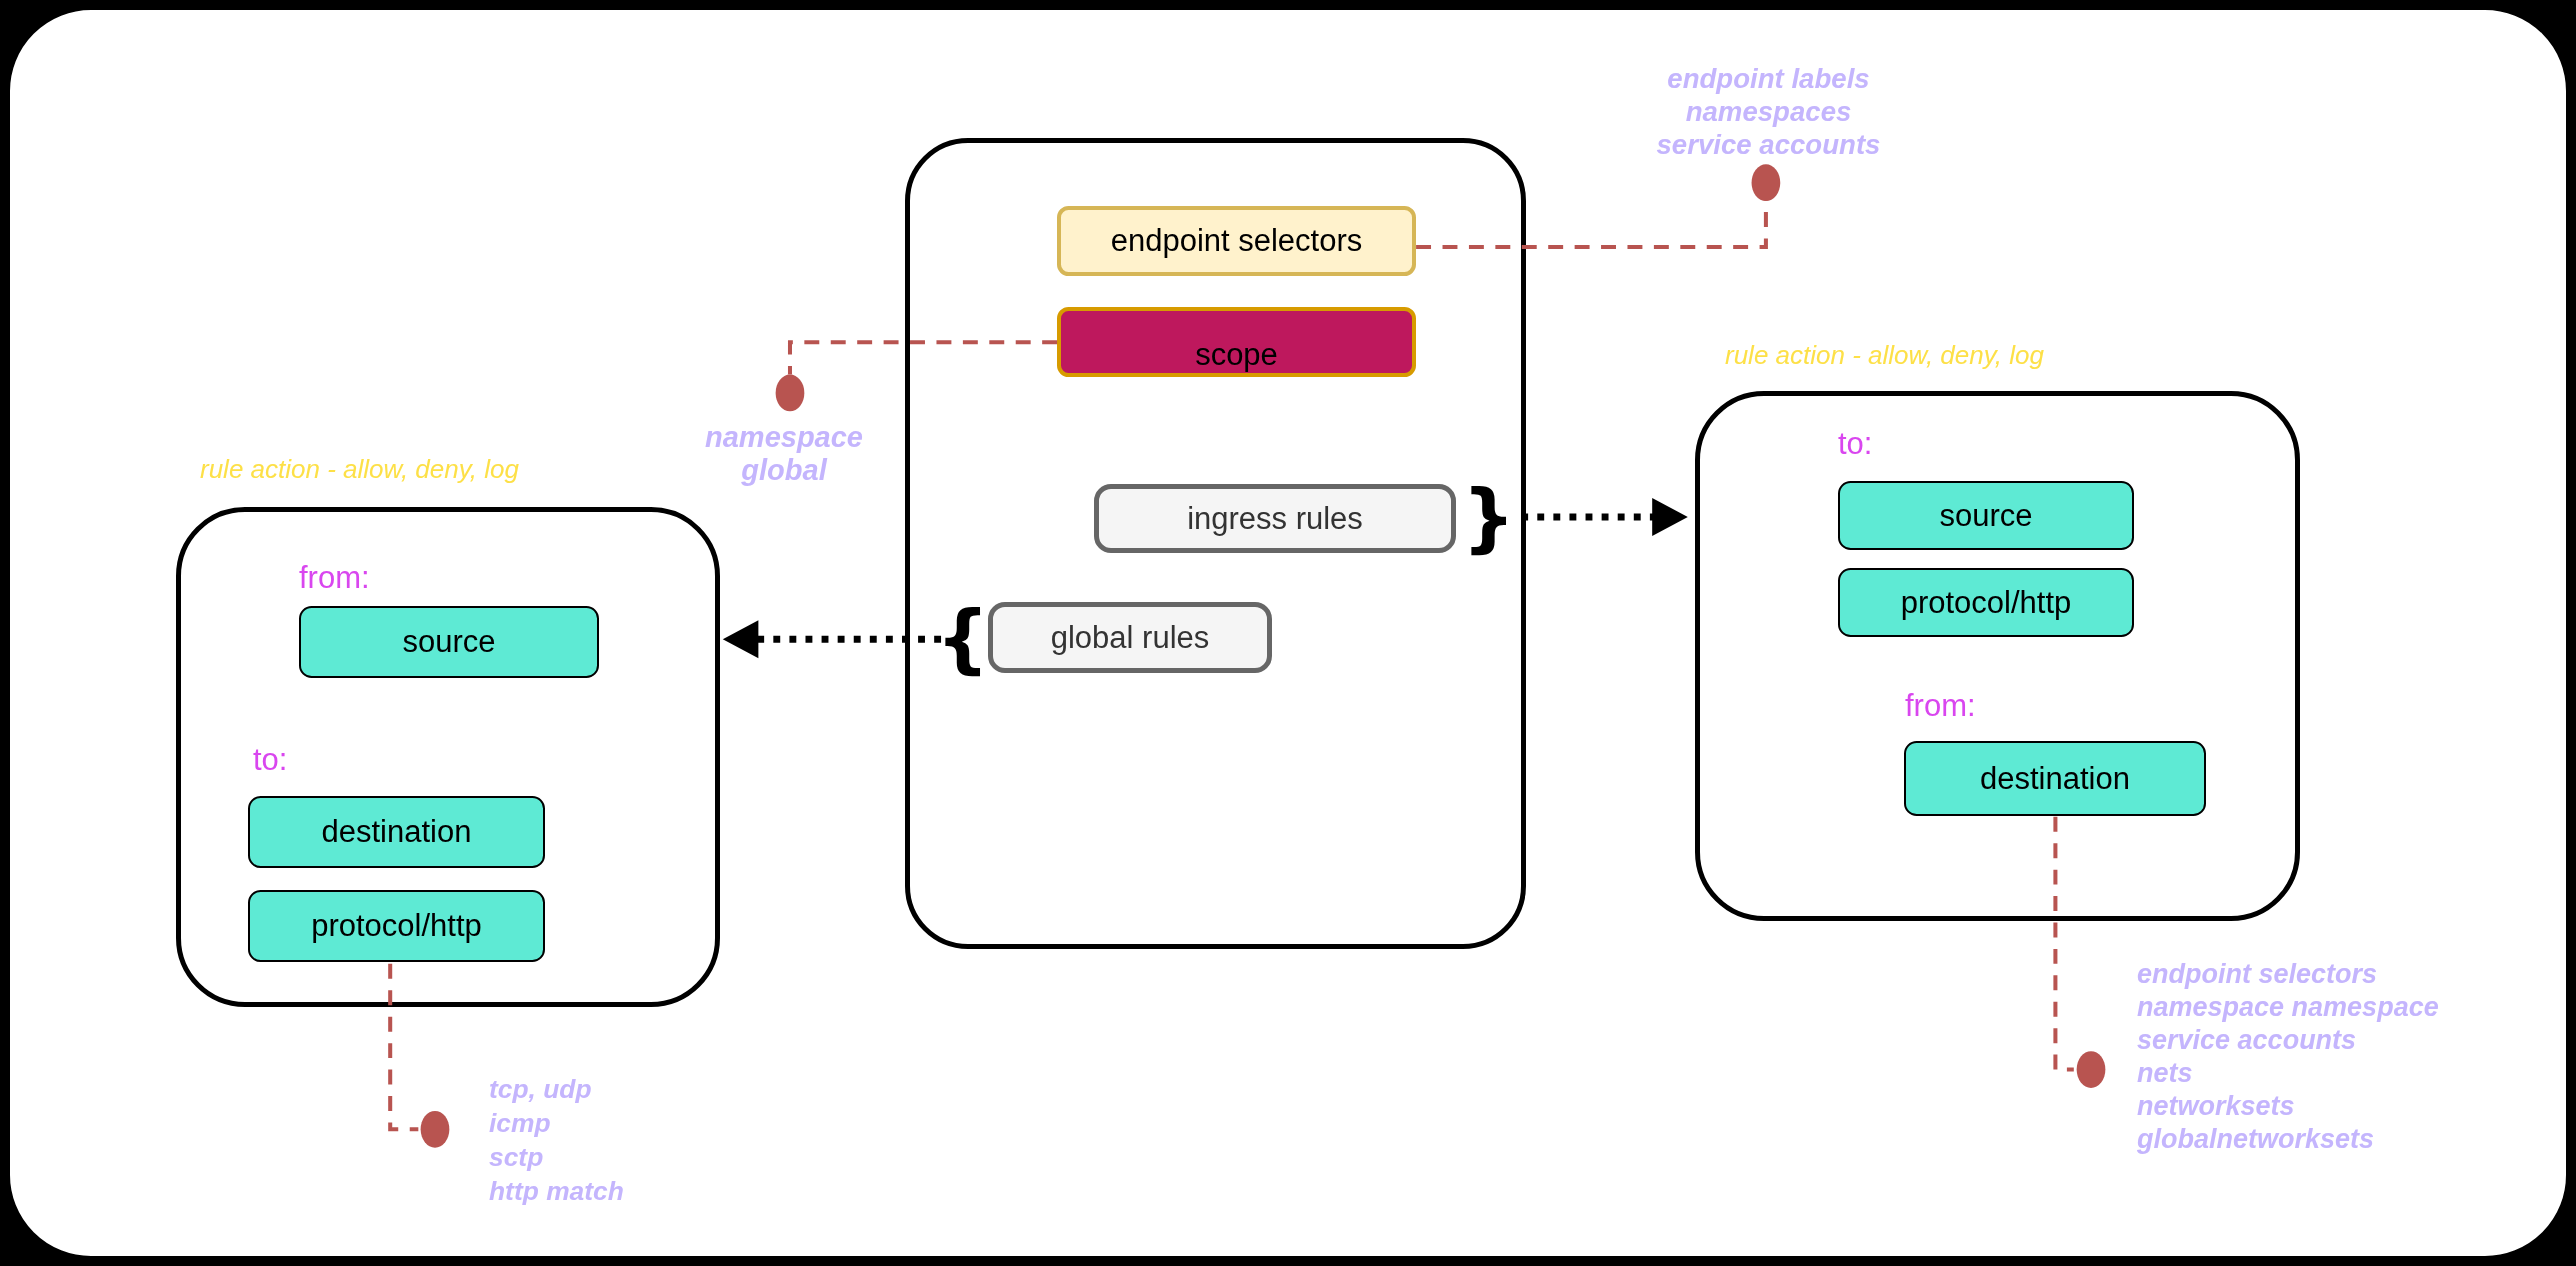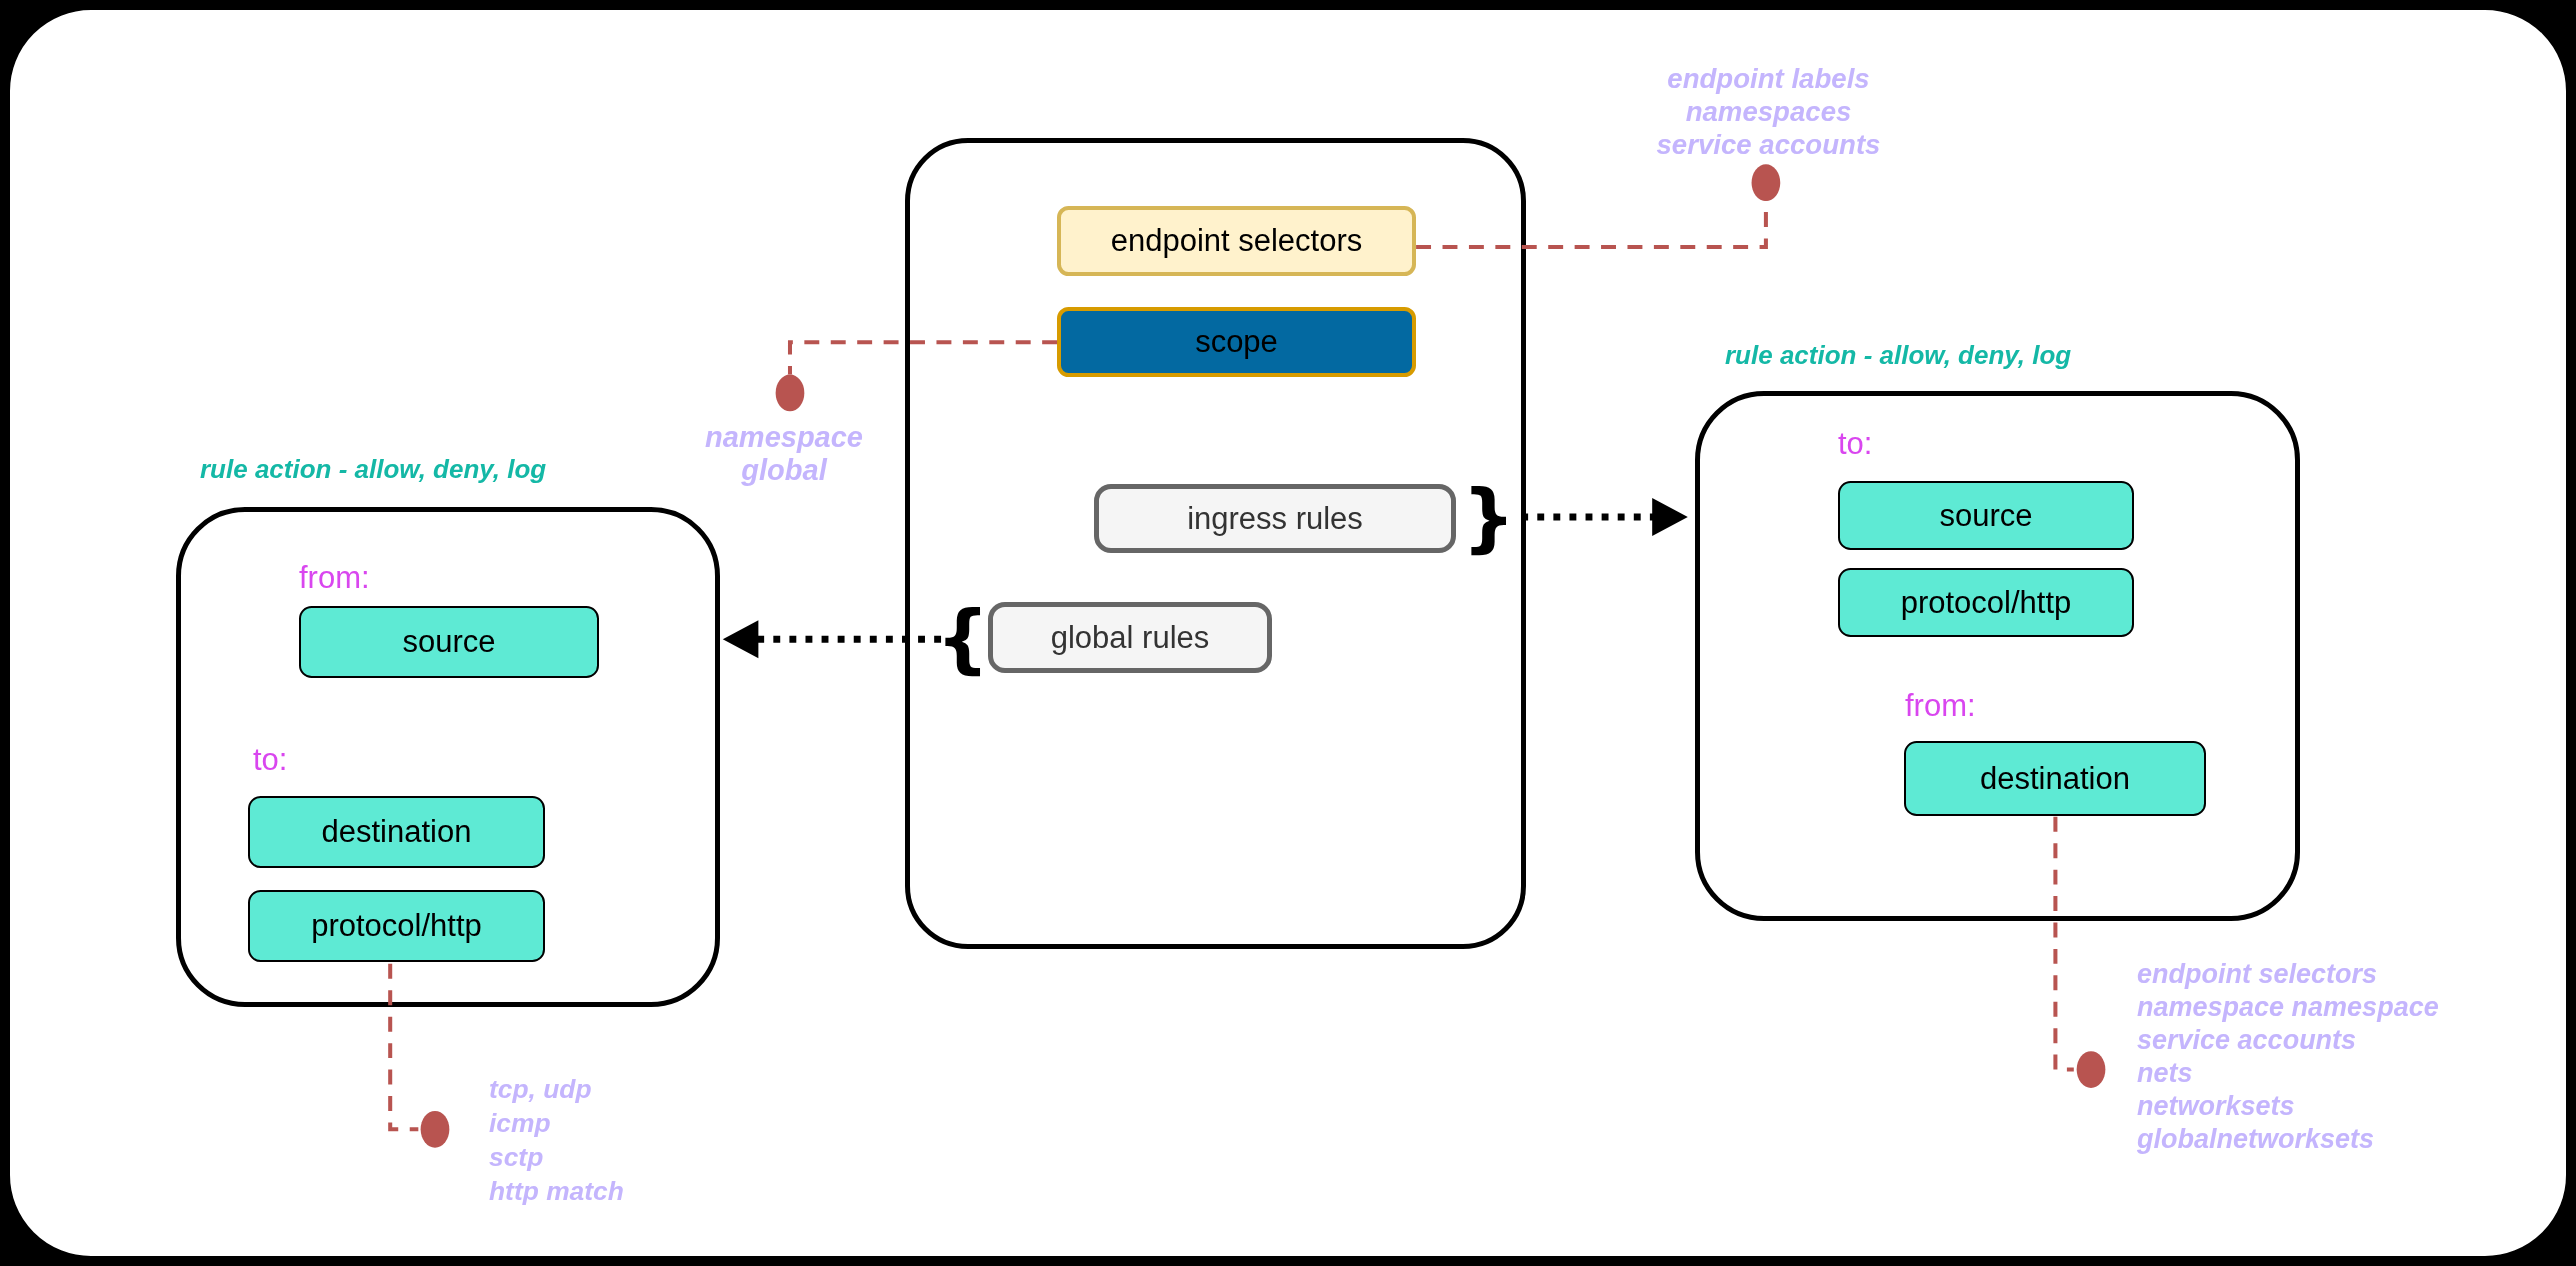--- a/index.html
+++ b/index.html
@@ -4,26 +4,26 @@
 <style>
   html,body{margin:0;padding:0;background:#000;}
   #canvas{position:relative;width:2576px;height:1266px;background:#000;overflow:hidden;
           font-family:"Liberation Sans",sans-serif;}
   .frame{position:absolute;left:4.6px;top:4.6px;right:4.6px;bottom:4.6px;background:#fff;
          border:5.7px solid #000;border-radius:86px;}
   .outline{position:absolute;border:5.2px solid #000;border-radius:69px;background:transparent;}
   .chip{position:absolute;display:flex;align-items:center;justify-content:center;
         font-size:31px;color:#000;box-sizing:border-box;}
   .chip-yellow{background:#fff2cc;border:4.6px solid #d6b656;border-radius:11.5px;}
-  .chip-orange{background:#0369a1;border:4.6px solid #d79b00;border-radius:11.5px;}
+  .chip-orange{background:#be185d;border:4.6px solid #d79b00;border-radius:11.5px;align-items:flex-end;}
   .chip-gray{background:#f5f5f5;border:5.7px solid #666666;border-radius:17px;color:#333;align-items:center;}
   .chip-white{background:#5eead4;border:2.9px solid #000;border-radius:12.6px;}
   .lbl{position:absolute;font-size:31px;color:#d946ef;white-space:nowrap;}
-  .red-title{position:absolute;font-size:26px;font-weight:bold;font-style:italic;
-             color:#14b8a6;white-space:nowrap;}
+  .red-title{position:absolute;font-size:26px;font-weight:normal;font-style:italic;
+             color:#fde047;white-space:nowrap;}
   .red-note{position:absolute;font-weight:bold;font-style:italic;color:#c4b5fd;
             white-space:nowrap;}
   .note-center{text-align:center;}
   .brace{position:absolute;font-size:75px;font-weight:700;color:#000;line-height:83px;
          font-family:"DejaVu Sans",sans-serif;}
   svg.overlay{position:absolute;left:0;top:0;pointer-events:none;}
 </style>
 </head>
 <body>
 

